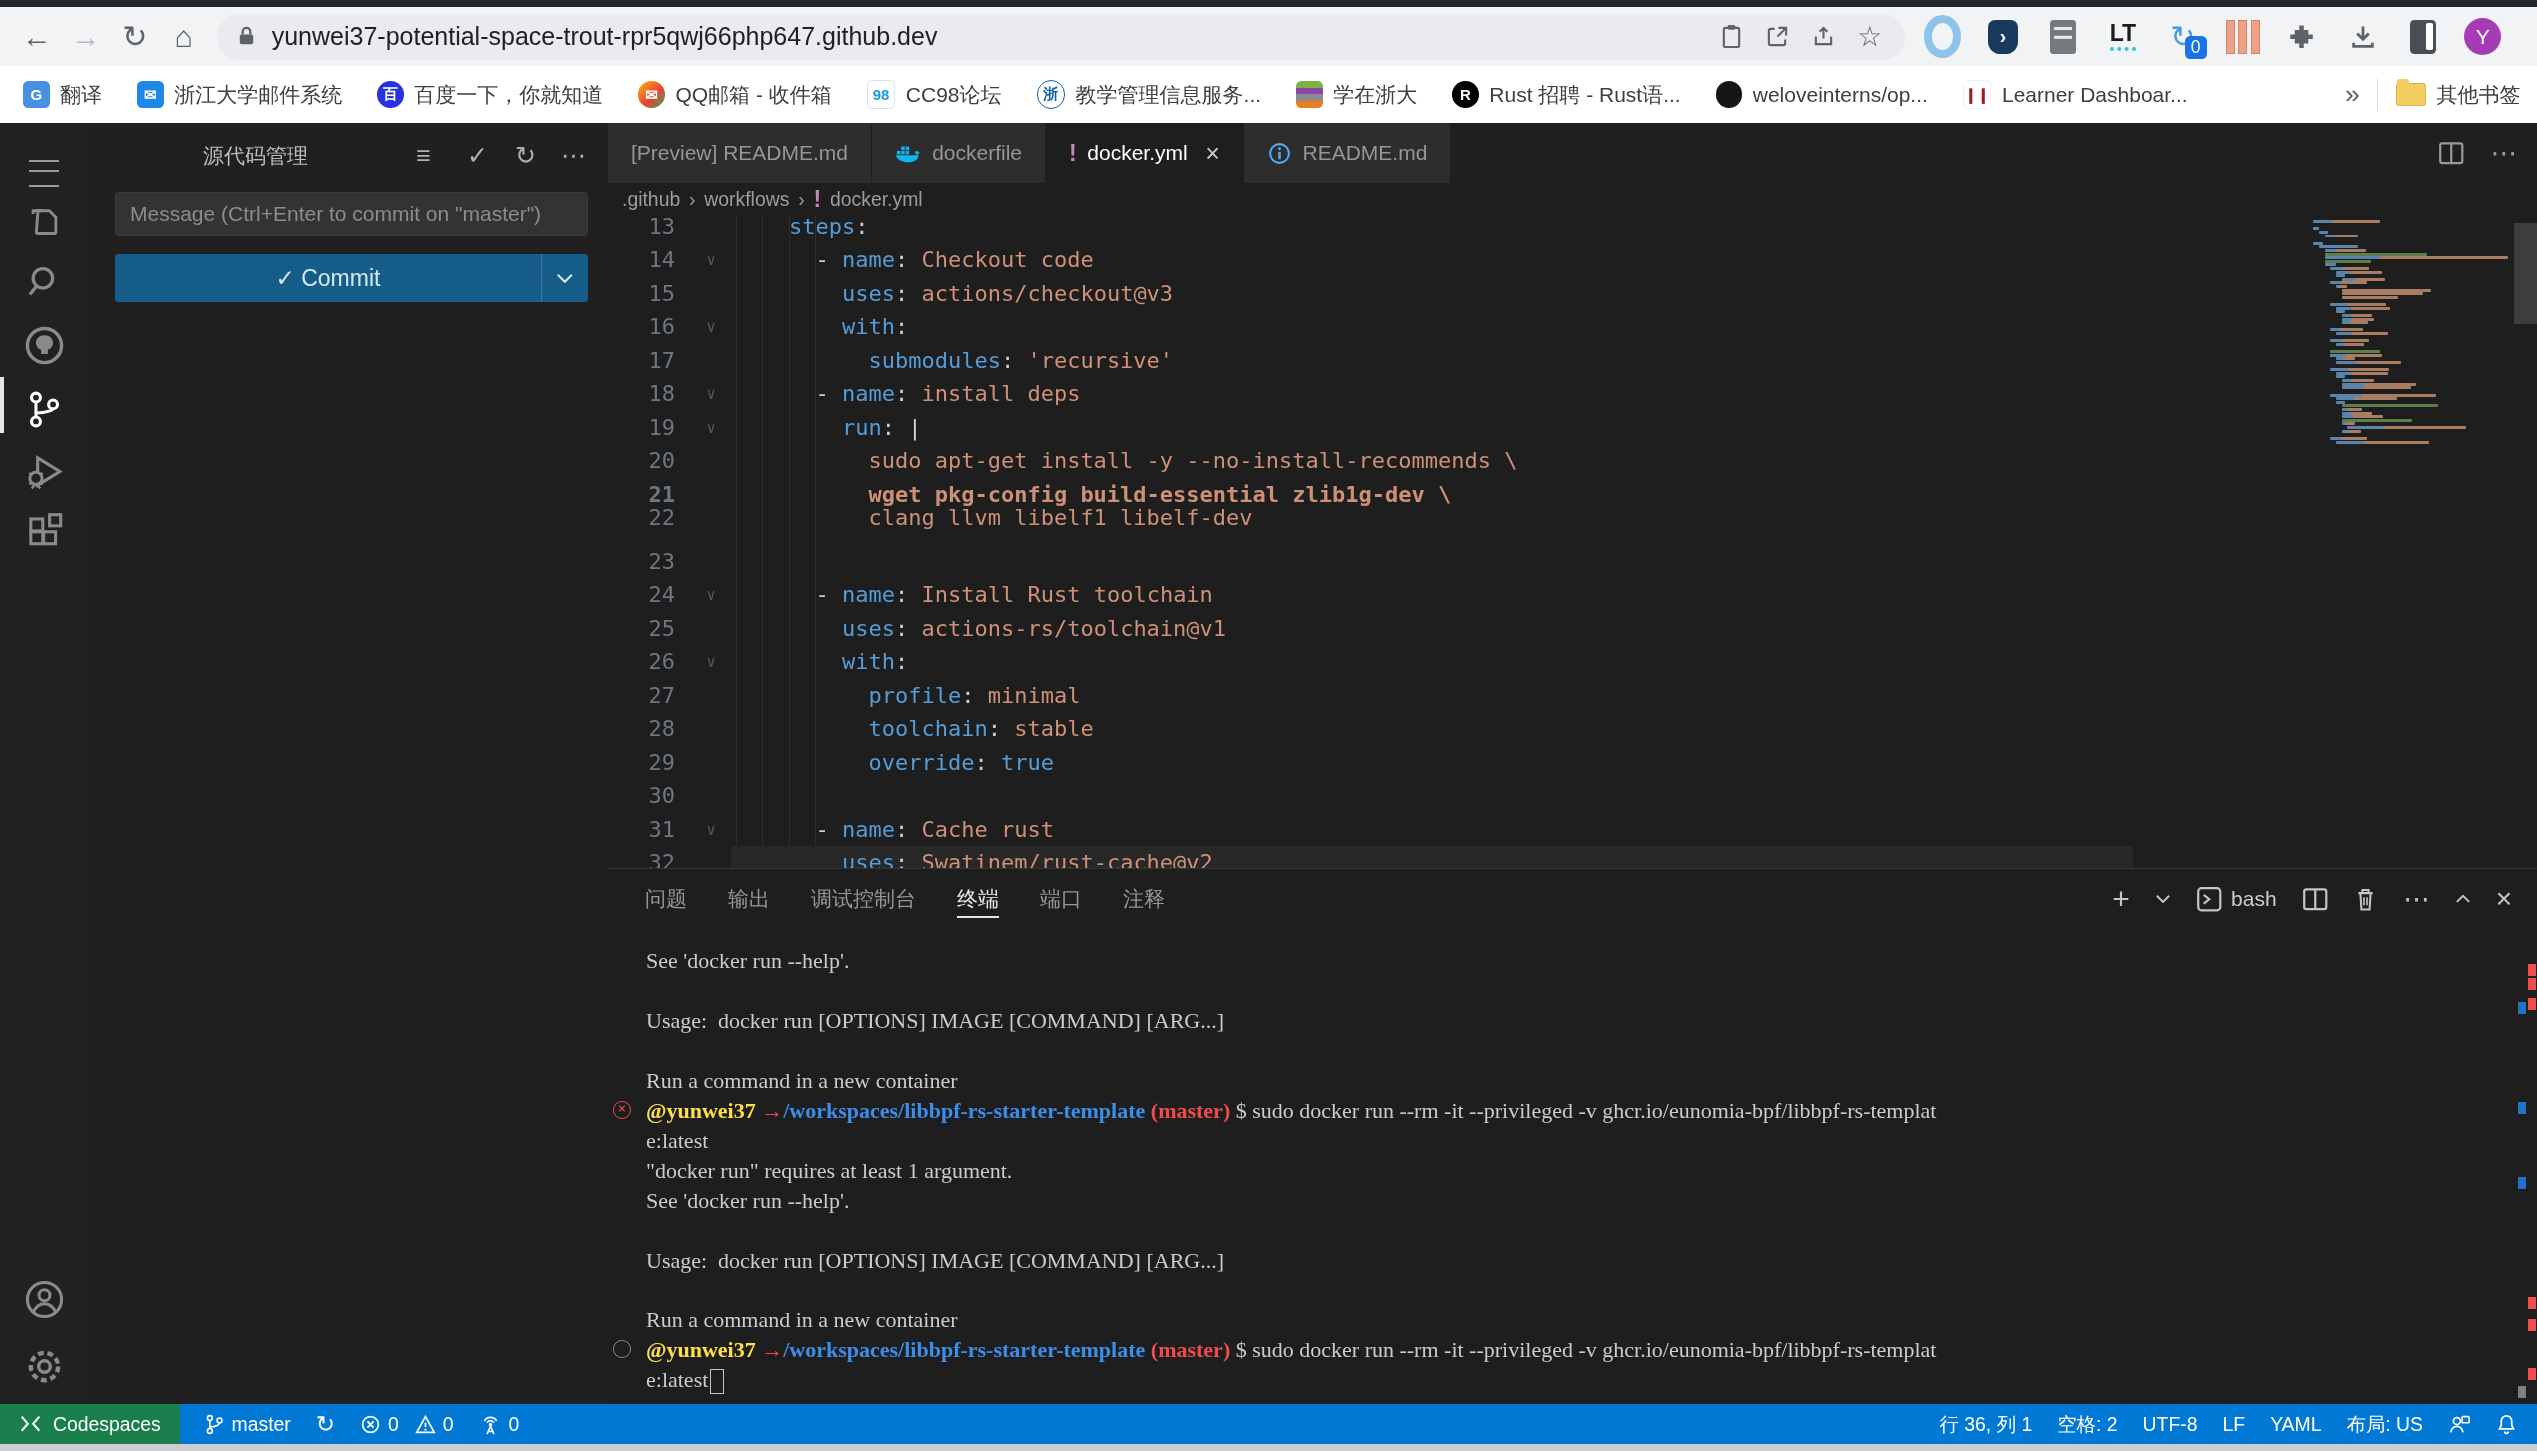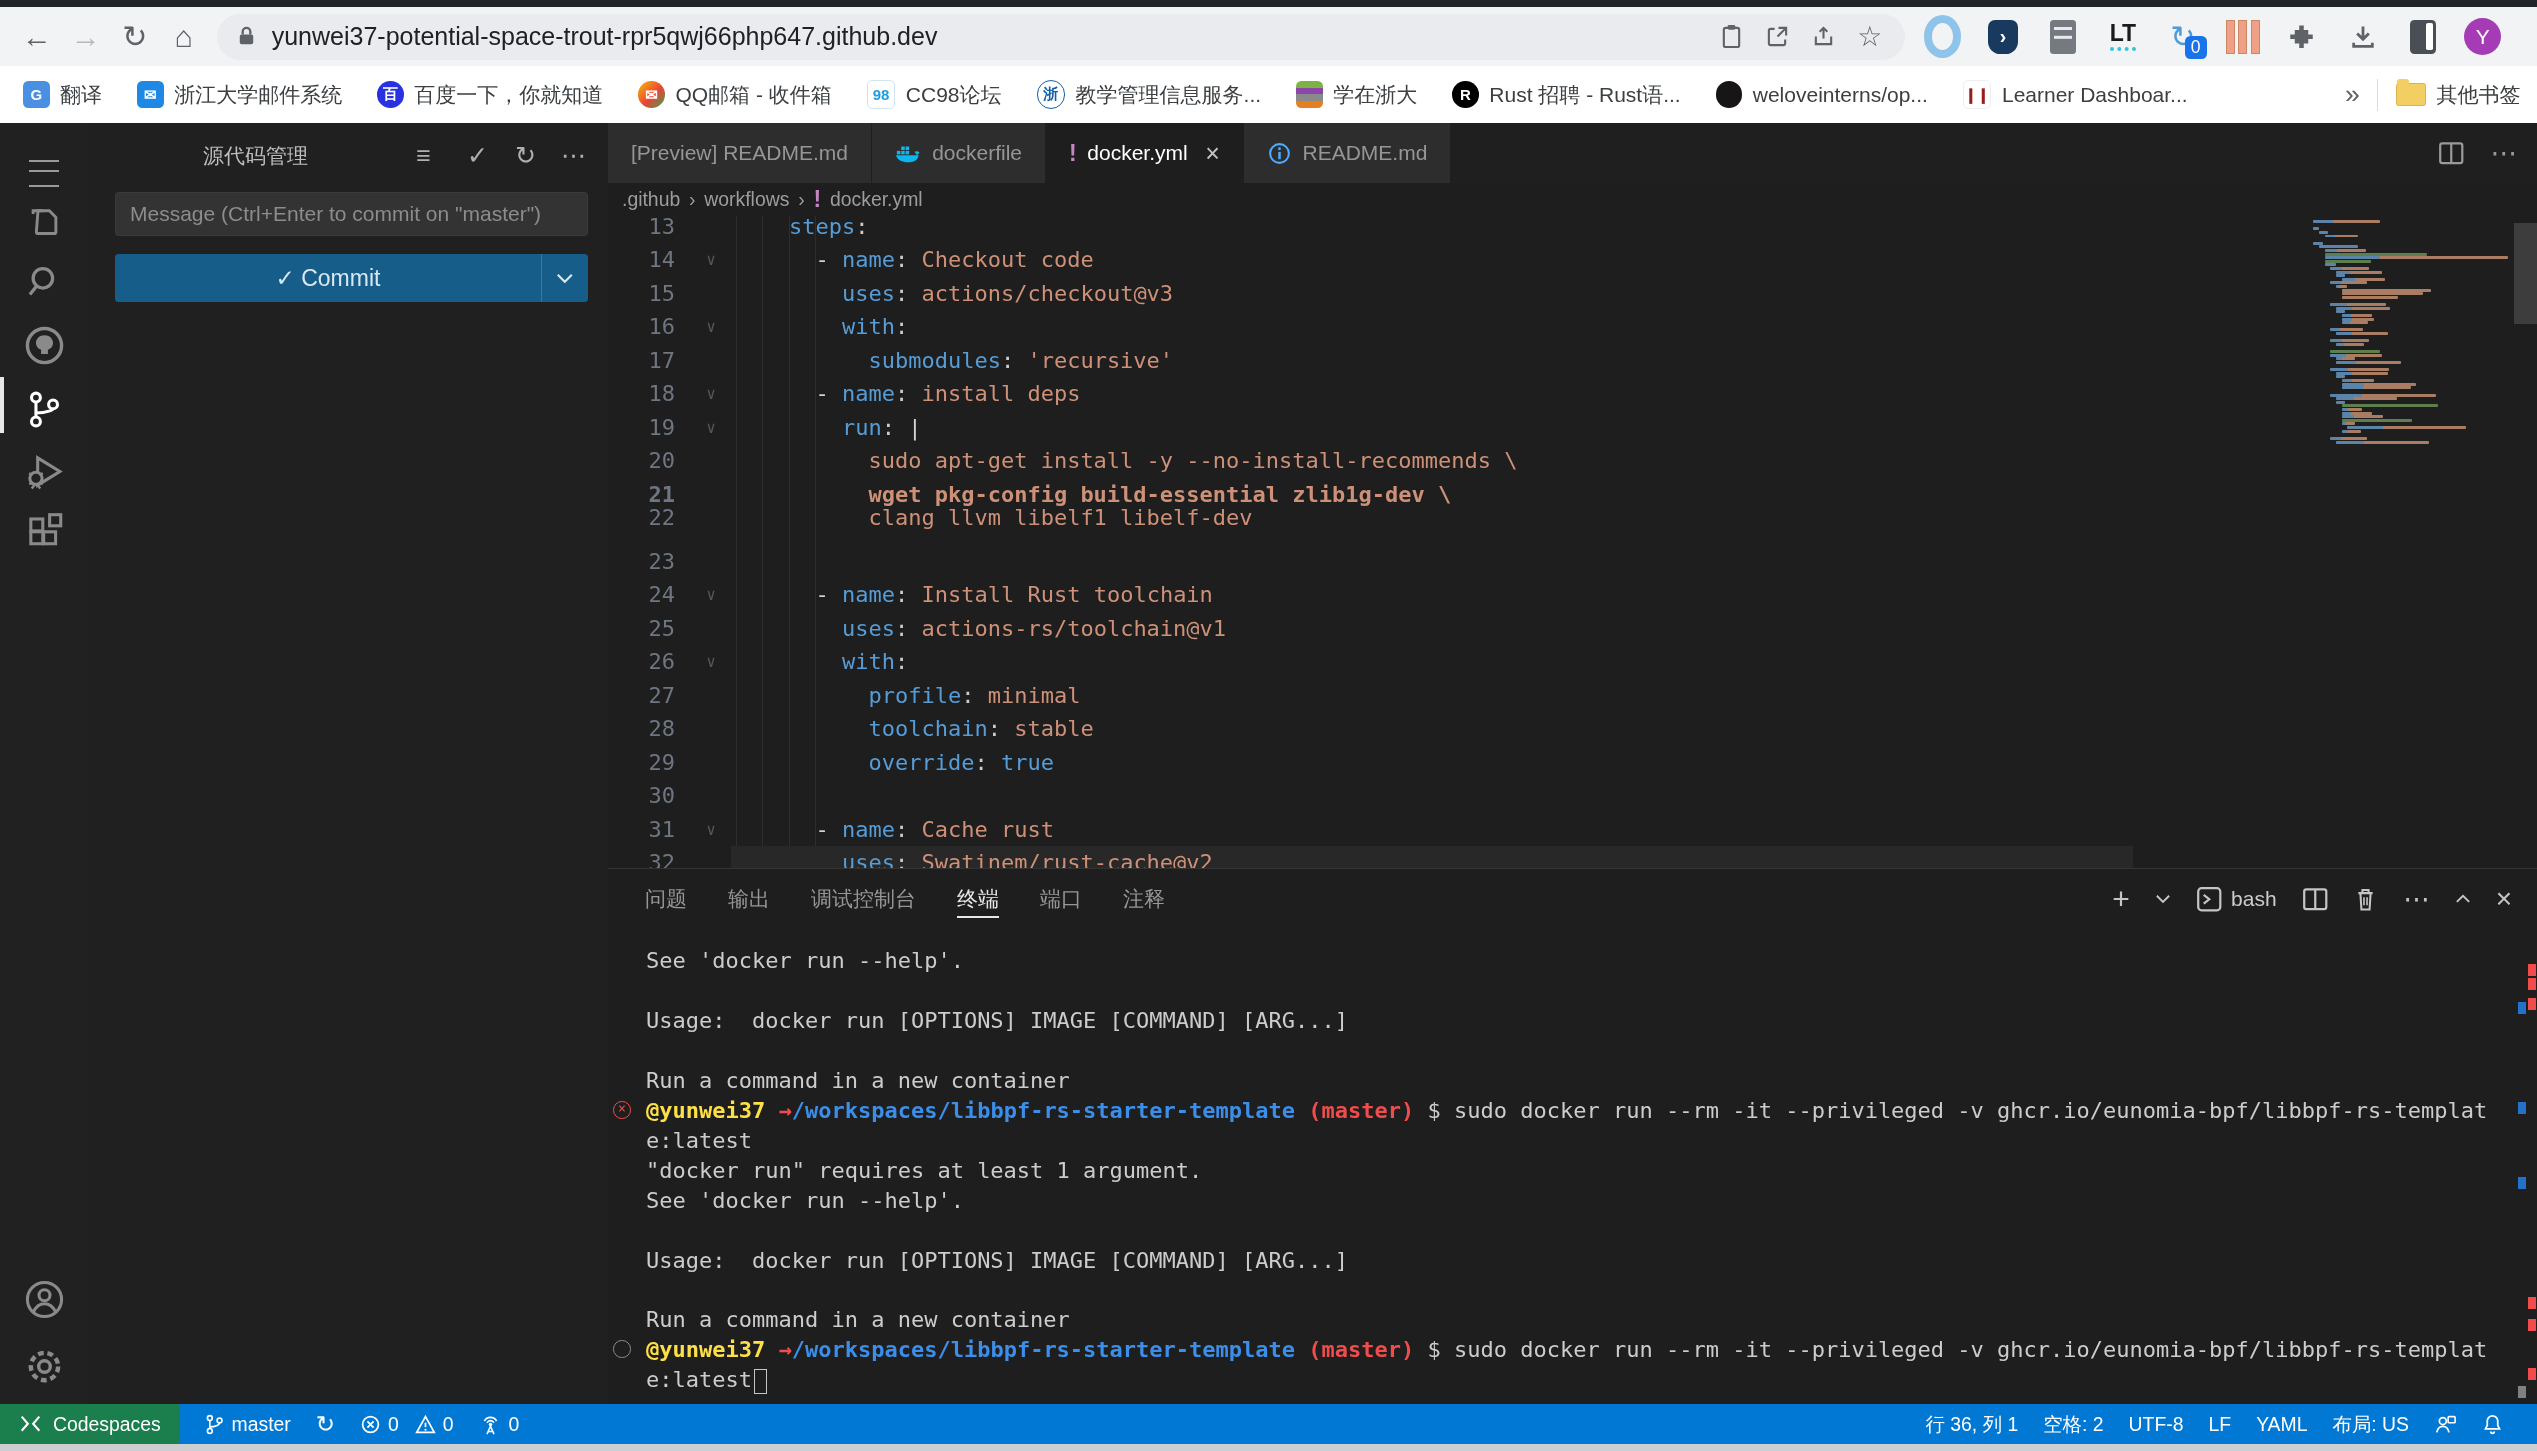--- a/index.html
+++ b/index.html
@@ -90,33 +90,33 @@
   #ptabs{position:absolute;left:37px;top:0;height:60px;display:flex;gap:41px;align-items:center;}
   .ptab{font-size:21px;color:#969696;height:60px;display:flex;align-items:center;position:relative;}
   .ptab.active{color:#e7e7e7;}
   .ptab.active:after{content:"";position:absolute;left:0;right:0;bottom:10.6px;height:2.6px;background:#e7e7e7;}
   #pacts{position:absolute;right:25px;top:0;height:60px;display:flex;align-items:center;gap:25px;color:#c5c5c5;}
   #shell-label{font-size:21px;color:#cccccc;}
   
   #term{position:absolute;left:0;top:75px;width:1929px;height:461px;overflow:hidden;}
   .trow{position:absolute;left:0;width:1929px;height:30px;line-height:30px;
         font-family:"DejaVu Sans Mono",monospace;font-size:22px;color:#cccccc;white-space:pre;}
-  .trow .txt{position:absolute;left:38px;}
+  .trow .txt{position:absolute;left:38px;font-family:Liberation Serif, serif;}
   .t-f{color:#cccccc;} .t-g{color:#fde047;font-weight:bold;} .t-b{color:#3b8eea;font-weight:bold;}
   .t-r{color:#f14c4c;font-weight:bold;}
   .gut{position:absolute;left:5.3px;top:5.3px;width:17.6px;height:17.6px;border-radius:50%;box-sizing:border-box;}
   .gut.err{border:1.8px solid #f14c4c;color:#f14c4c;font-size:13.2px;line-height:14px;text-align:center;}
   .gut.idle{border:1.8px solid #8b8b8b;}
   .cursor{display:inline-block;width:11.5px;height:23px;border:1.8px solid #c5c5c5;vertical-align:middle;margin-left:1.8px;}
   .ruler{position:absolute;width:8px;height:11.5px;}
   
   #statusbar{left:0;top:1281px;width:2538px;height:40px;background:#0078d4;display:flex;align-items:center;color:#fff;font-size:19.4px;}
   #remote{height:40px;background:#1a7e4d;display:flex;align-items:center;padding:0 19.4px;gap:10.6px;flex:0 0 auto;}
   .sb-item{display:flex;align-items:center;gap:7px;margin-left:25px;flex:0 0 auto;white-space:nowrap;}
-  #sb-right{margin-left:auto;display:flex;align-items:center;padding-right:35px;}
+  #sb-right{margin-left:auto;display:flex;align-items:center;padding-right:21px;}
   #bottomstrip{left:0;top:1321px;width:2538px;height:7px;background:#ccced1;}
   svg{display:block;}
 </style>
 </head>
 <body>
 
 <div class="ab" id="win-top"></div>
 <div class="ab" id="toolbar" style="padding-left:12.3px;">
   <div class="nav-ic">←</div>
   <div class="nav-ic dis">→</div>

